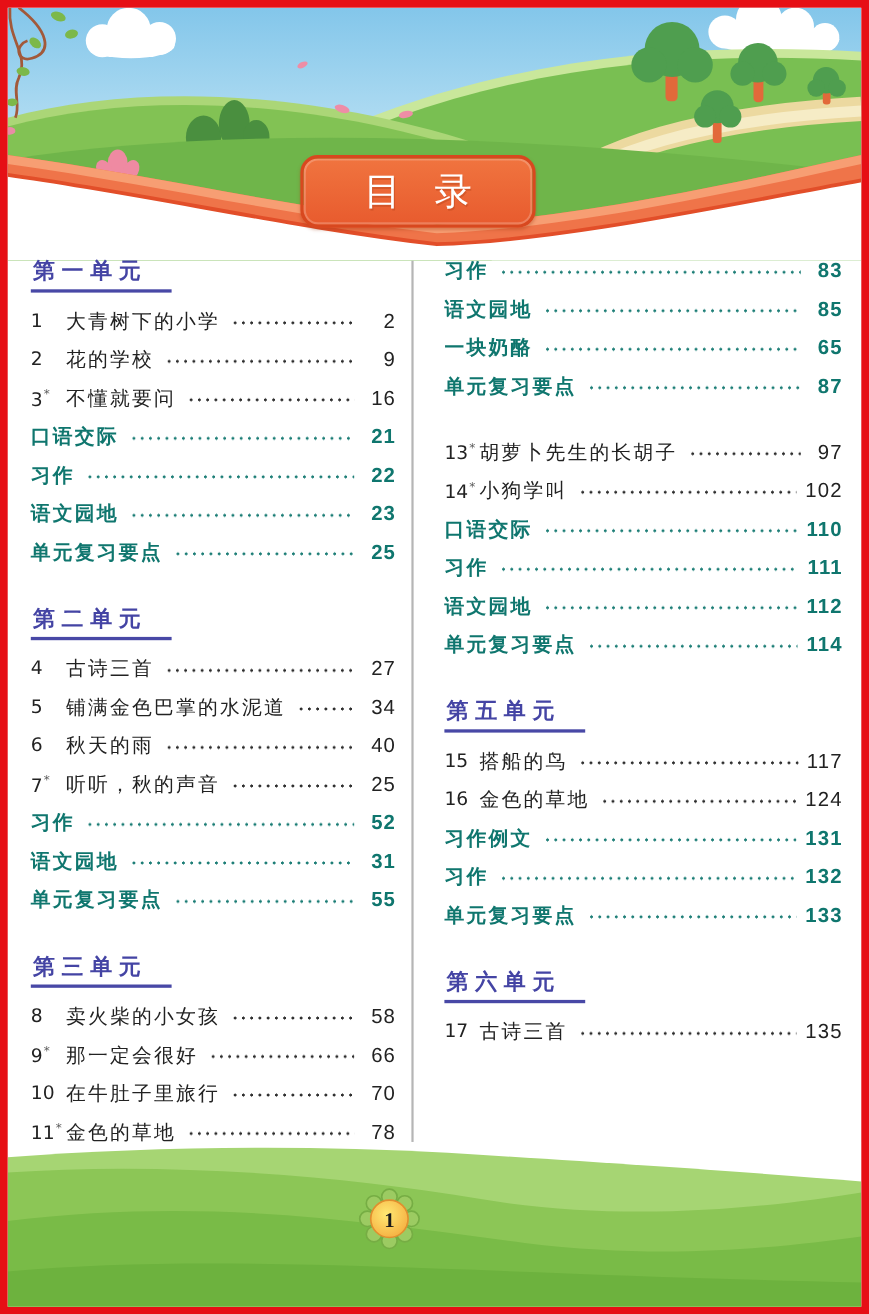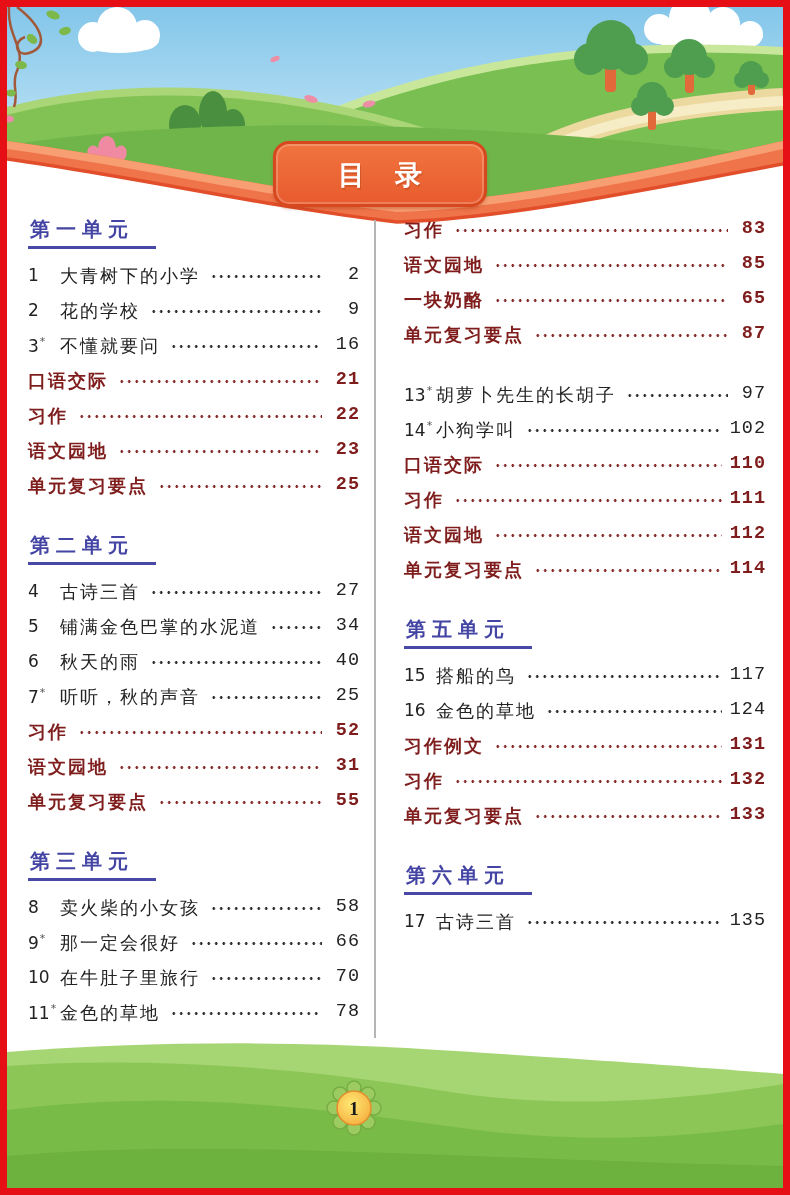--- a/index.html
+++ b/index.html
@@ -18,62 +18,62 @@
   .title-badge {
     position:absolute; left:266px; top:134px; width:214px; height:66px;
     background:linear-gradient(#f0743f, #e85b2e);
     border:3px solid #d8481f;
     border-radius:16px;
     box-shadow: inset 0 0 0 2px rgba(255,255,255,0.22), 0 2px 3px rgba(160,60,20,0.35);
     display:flex; align-items:center; justify-content:center;
     z-index:6;
   }
   .title-badge .t {
-    color:#ffffff; font-size:27px; font-weight:700;
+    color:#ffffff; font-size:34px; font-weight:400;
     letter-spacing:30px; margin-right:-30px;
     text-shadow:1px 2px 0 rgba(170,60,20,0.35);
     line-height:1;
     text-align:center;
   }
 
-  .content { position:absolute; top:211px; left:0; width:692px; height:826px; }
+  .content { position:absolute; top:228px; left:0; width:692px; height:826px; }
   .col { position:absolute; top:0; }
   .col-left  { left:21px;  width:332px; }
   .col-right { left:397px; width:362px; }
   .divider { position:absolute; left:367px; top:2px; width:2px; height:818px; background:#b5b5b5; }
 
   .section + .section { margin-top:37px; }
   .unit-header {
     display:inline-block;
     color:#4444a4; font-weight:700; font-size:20px;
     letter-spacing:6px; line-height:1.1;
     border-bottom:3px solid #4848a6;
     padding:0 22px 6px 2px;
     margin-bottom:15px;
   }
   .row {
     display:flex; align-items:center;
     height:23px; margin-bottom:12px;
     font-size:18px; line-height:1;
   }
   .row.lesson { color:#222222; }
-  .row.activity { color:#7f1d1d; font-weight:600; }
+  .row.activity { color:#0f766e; font-weight:600; }
   .no { flex:0 0 32px; font-size:17px; color:#222222; font-weight:400; }
   .no sup { font-size:11px; color:#555; vertical-align:super; margin-left:1px; }
   .label { white-space:nowrap; letter-spacing:2px; }
   .leader {
     flex:1 1 auto; min-width:18px; height:9px; align-self:center;
     margin:2px 8px 0 10px;
     background-image:radial-gradient(circle, currentColor 1.25px, rgba(0,0,0,0) 1.55px);
     background-size:7.5px 9px; background-repeat:repeat-x; background-position:0 center;
     opacity:0.95;
   }
   .pg {
     flex:0 0 auto; min-width:30px; text-align:right;
-    font-family:Liberation Mono, monospace; font-size:18.5px; letter-spacing:1px;
+    font-family:Liberation Sans, sans-serif; font-size:18.5px; letter-spacing:1px;
   }
 </style>
 </head>
 <body>
 
 <div class="page">
 
   <svg class="header-art" viewBox="0 0 776 230" preserveAspectRatio="none">
     <defs>
       <linearGradient id="sky" x1="0" y1="0" x2="0" y2="1">

